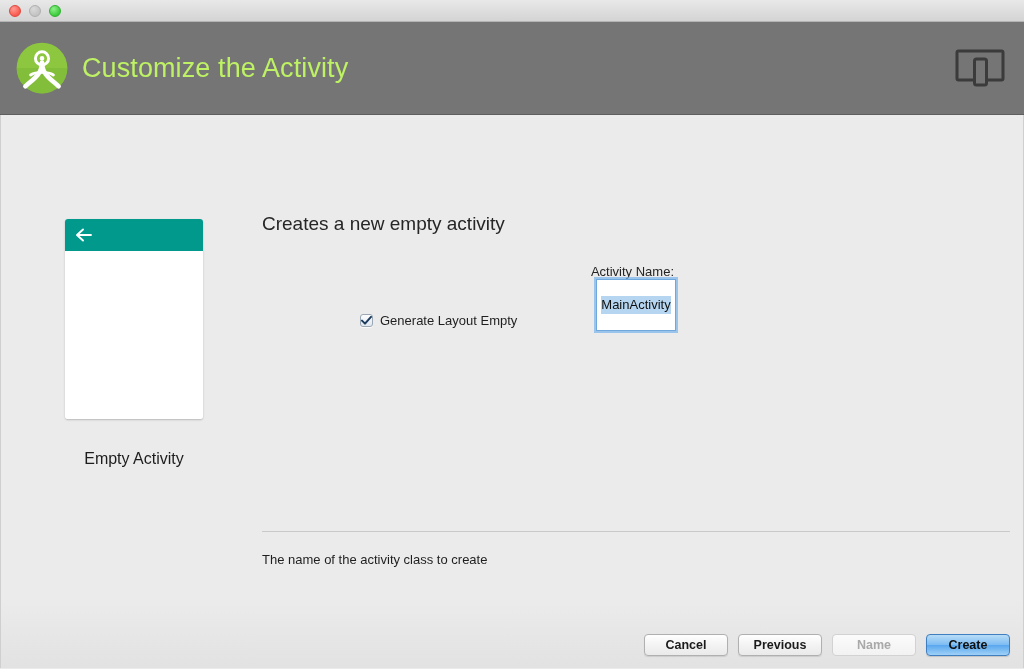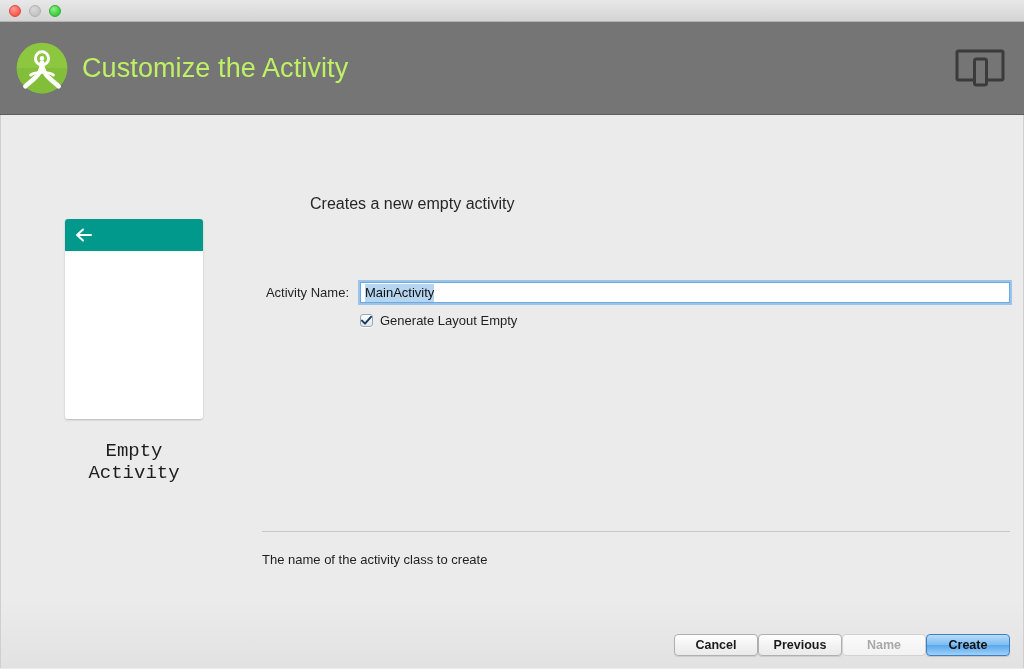--- a/index.html
+++ b/index.html
@@ -122,44 +122,42 @@
   .preview-appbar {
     height: 32px;
     background: #00998c;
     display: flex;
     align-items: center;
     padding-left: 10px;
     box-sizing: border-box;
   }
   .preview-body { background: #ffffff; height: 168px; }
   .preview-caption {
-    margin-top: 21px;
+    margin-top: 31px;
+    font-size: 16px;
+    color: #1d1d1d;
+  }
+
+  
+  .desc {
+    position: absolute;
+    left: 262px;
+    top: 98px;
     font-size: 19px;
-    color: #1d1d1d;
-    font-family: Liberation Mono, monospace;
-  }
-
-  
-  .desc {
-    position: absolute;
-    left: 262px;
-    top: 80px;
-    font-size: 16px;
     color: #262626;
-    margin-left: 48px;
   }
 
   .form-row {
     position: absolute;
     left: 262px;
     right: 14px;
     display: flex;
     align-items: center;
   }
-  .row-activity { top: 167px; }
+  .row-activity { top: 149px; flex-direction: column; }
   .row-checkbox { top: 198px; }
   .row-layout   { top: 226px; }
 
   .field-label {
     width: 98px;
     text-align: right;
     padding-right: 11px;
     font-size: 13px;
     color: #242424;
     box-sizing: border-box;
@@ -168,21 +166,21 @@
   }
 
   .text-field {
     flex: 1;
     height: 21px;
     background: #ffffff;
     border: 1px solid #b6b6b6;
     border-top-color: #a0a0a0;
     display: flex;
     align-items: center;
-    padding: 8px 4px;
+    padding: 16px 4px;
     font-size: 13px;
     color: #111111;
     box-sizing: border-box;
     position: relative;
   }
   .text-field.focused {
     border: 1px solid #6fa8dc;
     box-shadow: 0 0 0 2px rgba(120,180,235,0.70);
     outline: none;
   }
@@ -236,20 +234,21 @@
     color: #1f1f1f;
   }
 
   
   .footer {
     position: absolute;
     right: 14px;
     bottom: 12px;
     display: flex;
     align-items: center;
+    gap: 10px;
   }
   .btn {
     min-width: 84px;
     height: 22px;
     padding: 0 12px;
     border-radius: 4px;
     font-size: 12.5px;
     font-weight: bold;
     color: #1b1b1b;
     background: linear-gradient(to bottom, #ffffff 0%, #f3f3f3 50%, #eaeaea 100%);

